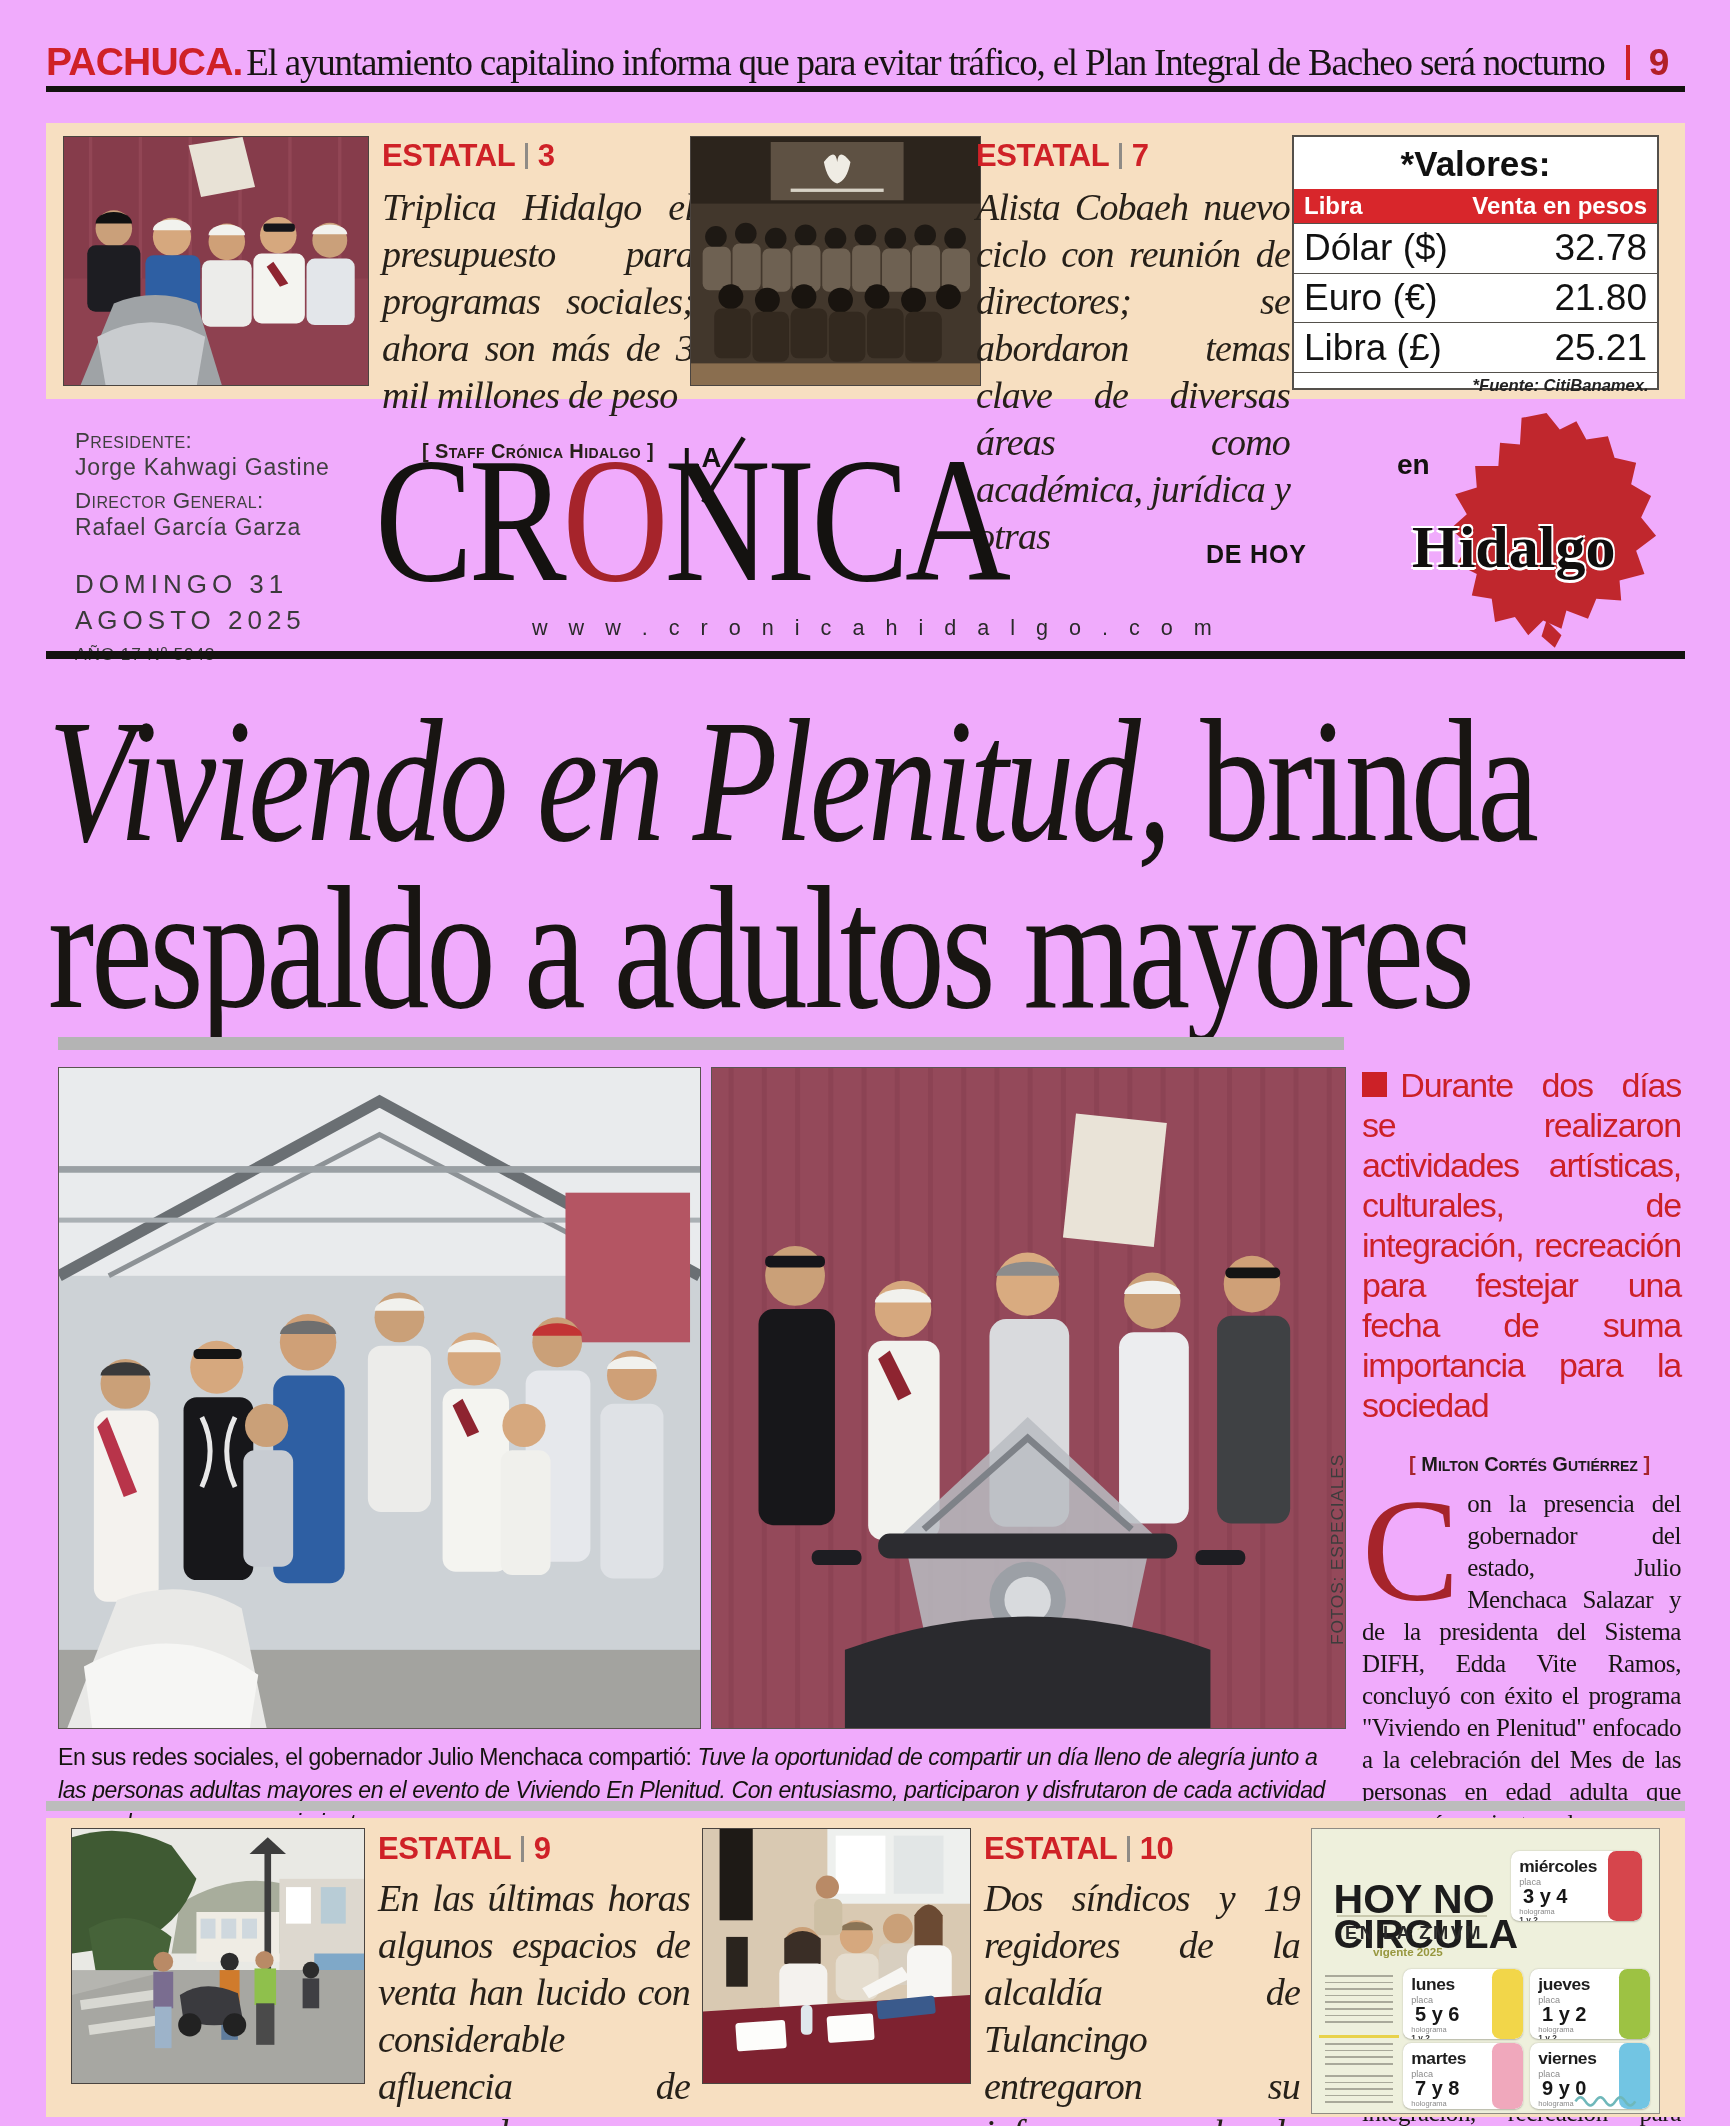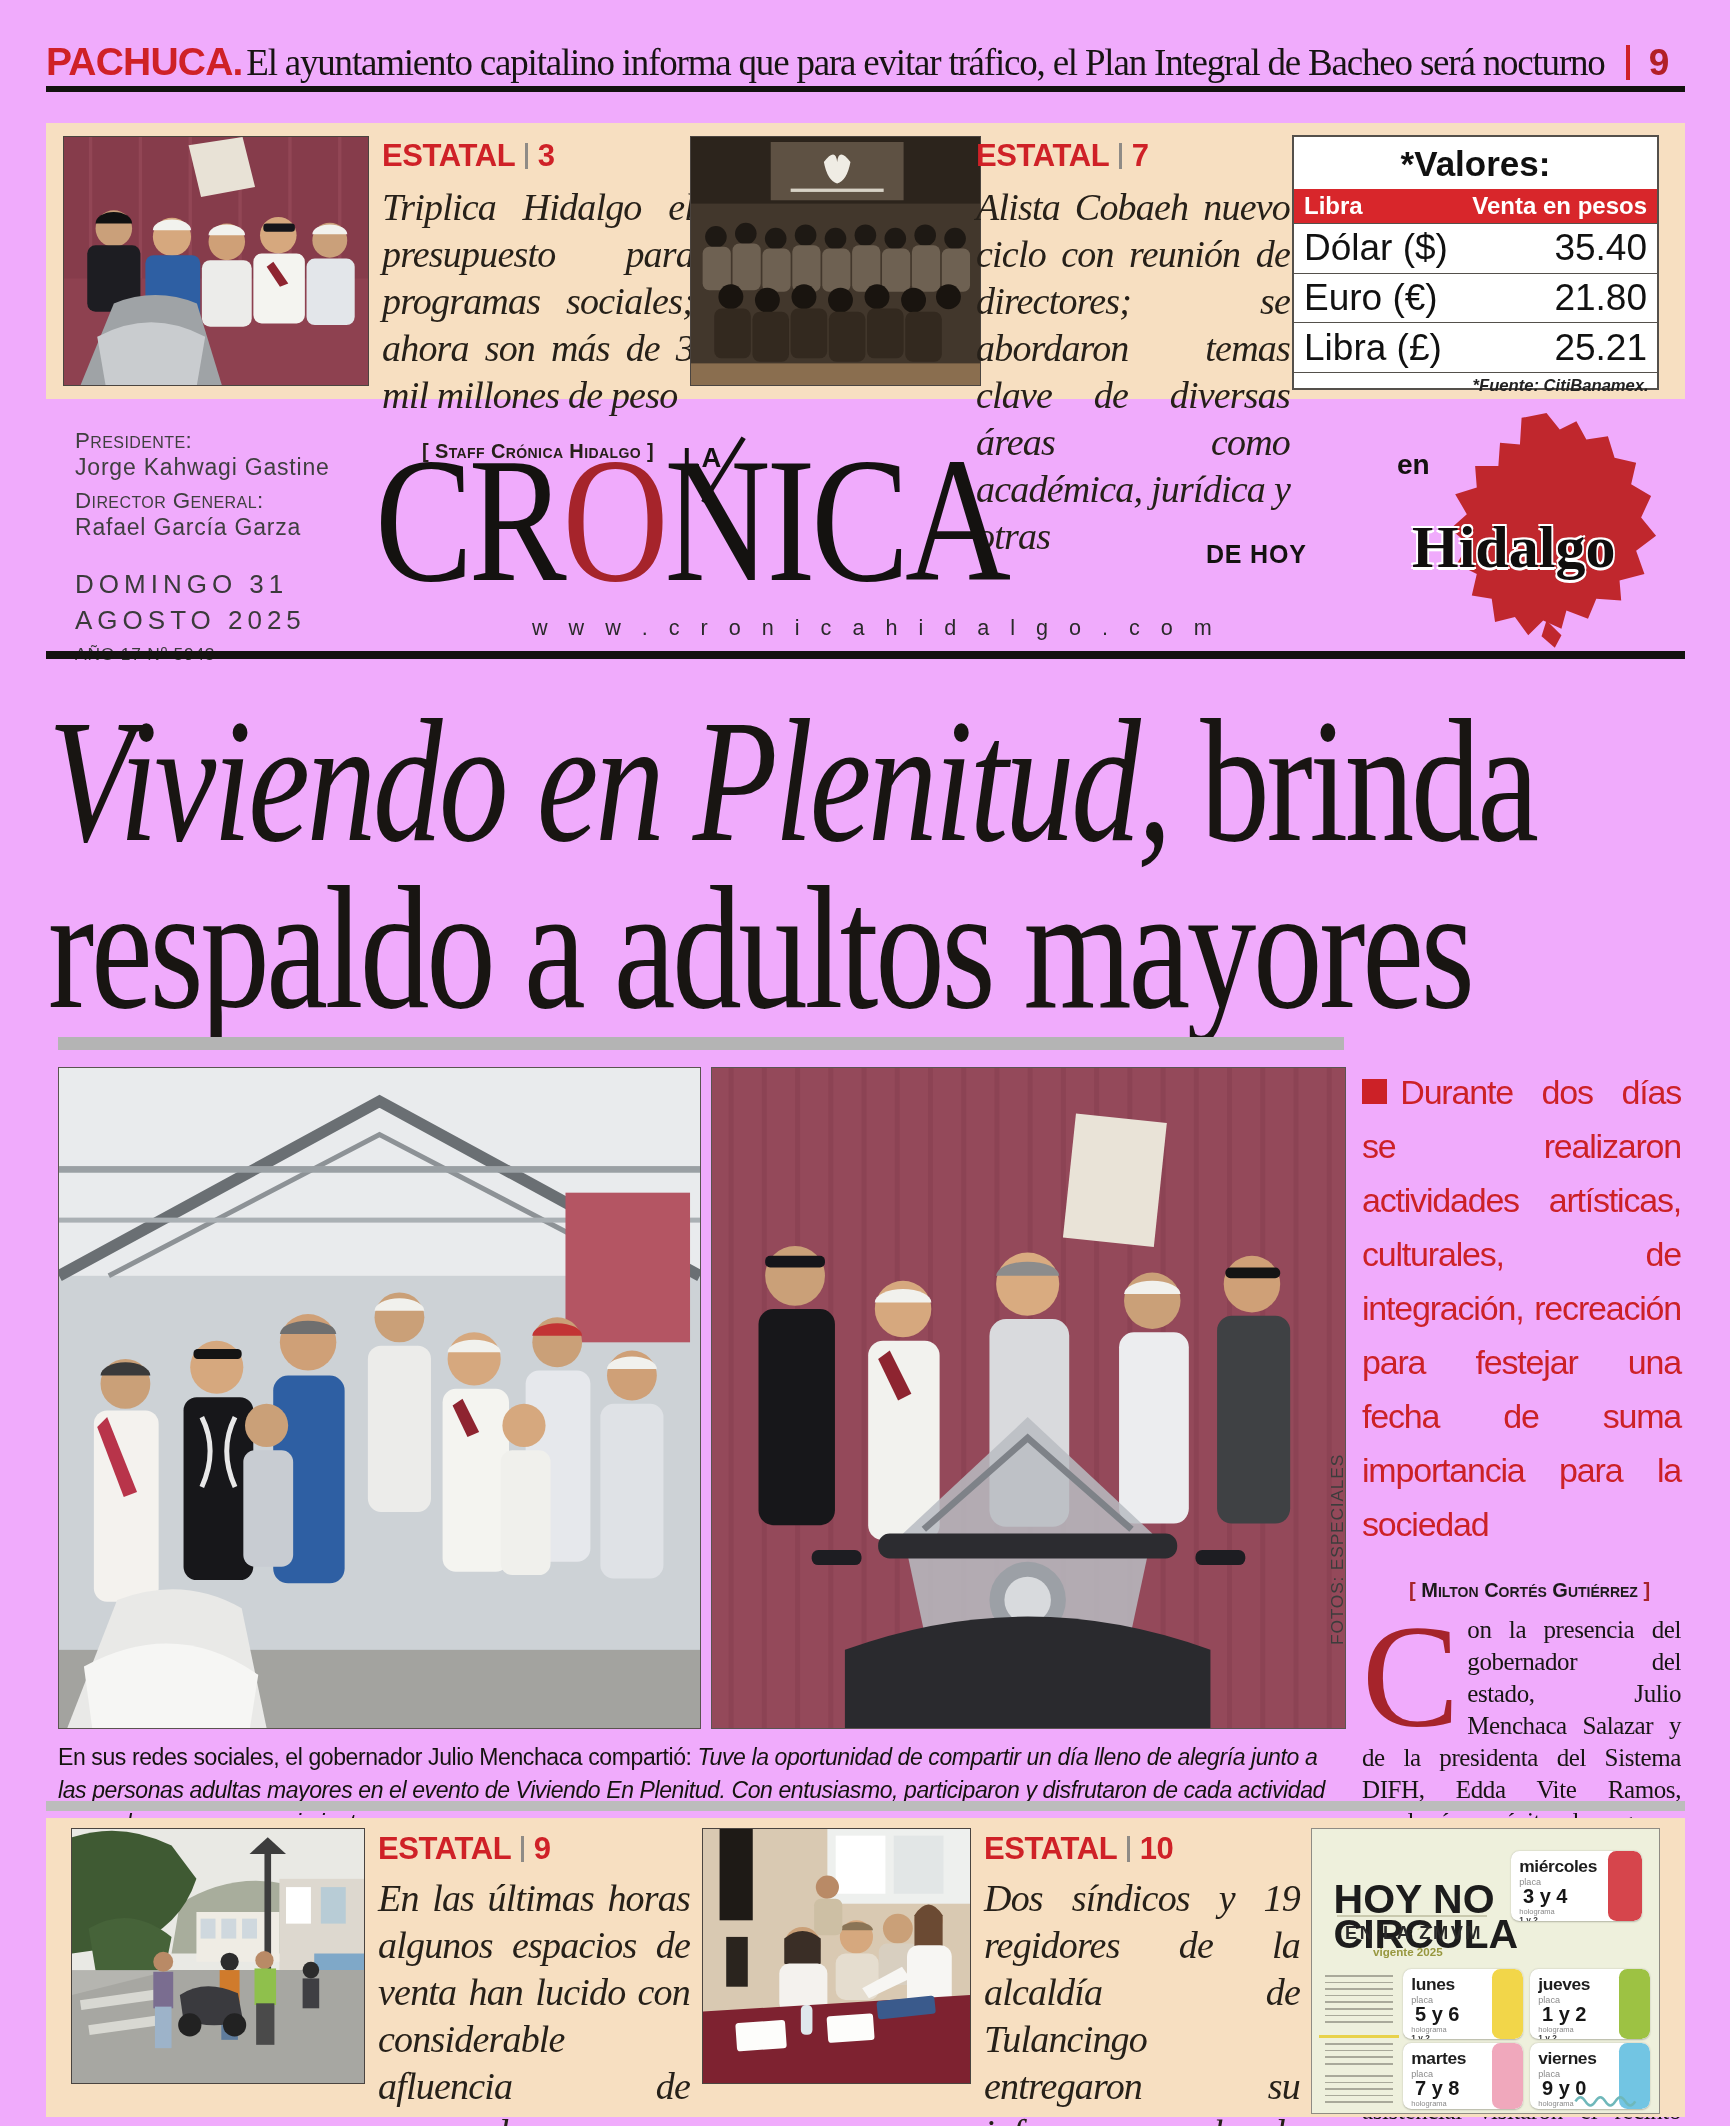--- a/index.html
+++ b/index.html
@@ -71,21 +71,21 @@
   .hl .it{font-style:italic;}
 
   
   #graybar{left:58px;top:1037px;width:1286px;height:12.5px;background:#b4b4b4;}
   #mphoto1{left:58px;top:1067px;width:641px;height:660px;border:0.8px solid #5a5450;}
   #mphoto2{left:711px;top:1067px;width:633px;height:660px;border:0.8px solid #5a5450;}
   #fotocredit{left:1327px;top:1296px;width:21.6px;height:349px;writing-mode:vertical-rl;transform:rotate(180deg);
               font-size:17.4px;color:#3c3c3c;letter-spacing:0.8px;}
 
   #lead-col{left:1362px;top:1065px;width:319px;}
-  #lead-intro{color:#cc2127;font-size:34px;line-height:54px;letter-spacing:-1.2px;text-align:justify;}
+  #lead-intro{color:#cc2127;font-size:34px;line-height:40px;letter-spacing:-1.2px;text-align:justify;}
   #lead-intro .sq{display:inline-block;width:25px;height:25px;background:#cc2127;margin-right:13.3px;}
   #lead-byline{margin-top:28px;font-weight:700;font-size:20px;font-variant:small-caps;color:#1d1b1a;margin-left:47px;}
   #lead-byline .bk{color:#a6242b;font-weight:700;}
   #lead-body{margin-top:11.6px;font-family:"Liberation Serif",serif;font-size:25px;line-height:32px;color:#171513;
              text-align:justify;letter-spacing:-0.4px;}
   #lead-body .dropcap{float:left;font-size:146px;line-height:116px;padding:5px 8.3px 0 0;color:#a6242b;
                       font-family:"Liberation Serif",serif;}
   #lead-body p{margin:0;}
   #lead-body p.p2{text-indent:38px;margin-top:1.7px;}
 
@@ -234,21 +234,21 @@
   <div class="abs" id="valores">
     <div class="vtitle">*Valores:</div>
     <table>
       <tbody>
           <tr>
         <th>Libra</th>
         <th class="num">Venta en pesos</th>
       </tr>
       <tr>
         <td>Dólar ($)</td>
-        <td class="num">35.40</td>
+        <td class="num">32.78</td>
       </tr>
       <tr>
         <td>Euro (€)</td>
         <td class="num">21.80</td>
       </tr>
       <tr>
         <td>Libra (£)</td>
         <td class="num">25.21</td>
       </tr>
     </tbody>

